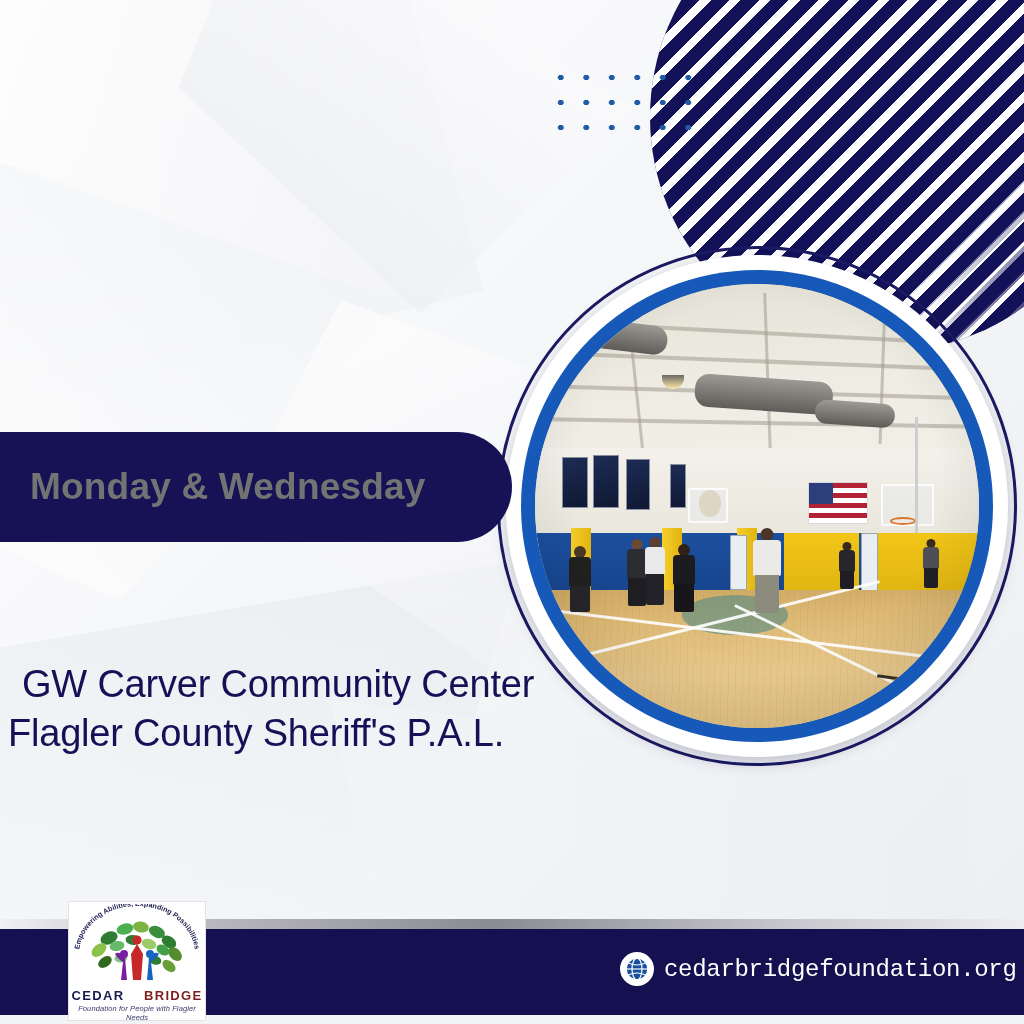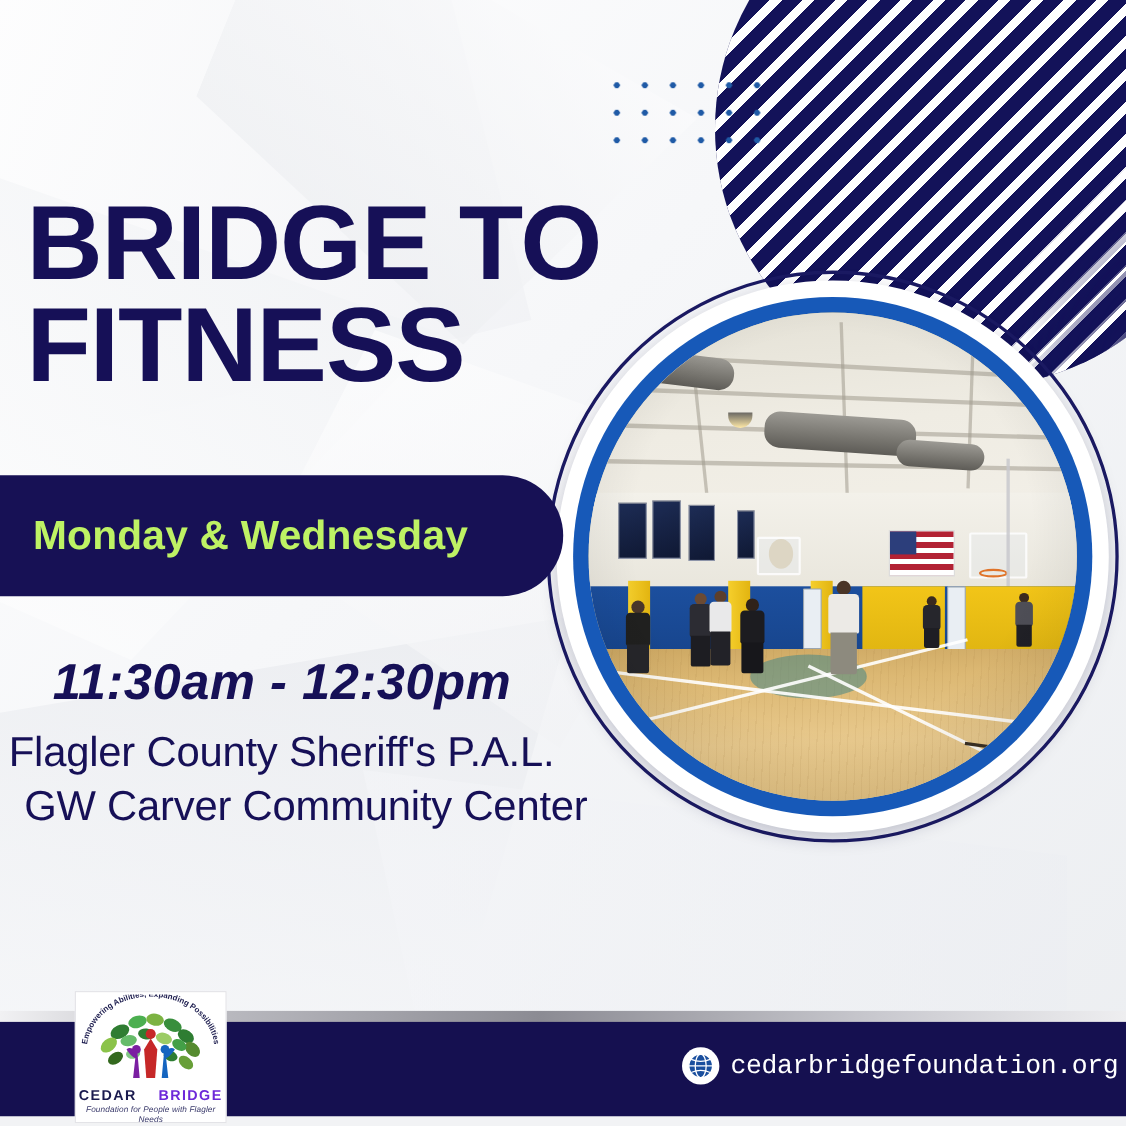--- a/index.html
+++ b/index.html
@@ -207,21 +207,21 @@
   .title .l2{display:block;}
 
   
   .daybar{
     position:absolute;left:0;top:432px;width:512px;height:110px;
     background:#171155;
     border-radius:0 60px 60px 0;
     display:flex;align-items:center;
   }
   .daybar span{
-    color:#bef264;font-size:37px;font-weight:700;
+    color:#737373;font-size:37px;font-weight:700;
     padding-left:30px;letter-spacing:.2px;
   }
 
   
   .time{
     position:absolute;left:48px;top:592px;
     color:#161057;font-size:46px;font-style:italic;font-weight:600;
     letter-spacing:.5px;
   }
   .venue{
@@ -268,21 +268,21 @@
     background:#ffffff;border:1px solid #e3e3e7;overflow:hidden;
   }
   .logo .arcText{
     position:absolute;left:0;top:2px;width:136px;height:54px;
   }
   .logo .tree{position:absolute;left:0;top:12px;width:136px;height:76px;}
   .logo .brand{
     position:absolute;left:0;top:86px;width:136px;text-align:center;
     font-size:13px;font-weight:700;letter-spacing:1.3px;color:#1a1a4e;
   }
-  .logo .brand .b2{color:#6d28d9;}
+  .logo .brand .b2{color:#7f1d1d;}
   .logo .tag{
     position:absolute;left:0;top:102px;width:136px;text-align:center;
     font-size:7.5px;font-style:italic;color:#3a3a6b;letter-spacing:.1px;
   }
 </style>
 </head>
 <body>
 
 <div id="poster">
 
@@ -394,34 +394,29 @@
           <div class="head" style="top:0;width:9px;height:9px;background:#3a2a1e;"></div>
           <div class="torso" style="top:8px;width:16px;height:22px;background:#4e4e56;"></div>
           <div class="legs" style="top:29px;width:14px;height:20px;background:#202026;"></div>
         </div>
 
         <div class="vignette"></div>
       </div>
     </div>
   </div>
 
-  <div class="title">
-    <span class="l1">BRIDGE TO</span>
-    <span class="l2">FITNESS</span>
-  </div>
 
   <div class="daybar">
     <span>Monday &amp; Wednesday</span>
   </div>
 
-  <div class="time">11:30am - 12:30pm</div>
 
   <div class="venue">
+    <span class="vl vl2">GW Carver Community Center</span>
     <span class="vl">Flagler County Sheriff's P.A.L.</span>
-    <span class="vl vl2">GW Carver Community Center</span>
   </div>
 
 
   <div class="footgrad"></div>
   <div class="footband"></div>
   <div class="footband-bottom"></div>
 
   <div class="site">
     <span class="globe">
       <svg width="26" height="26" viewBox="0 0 24 24" aria-hidden="true">

